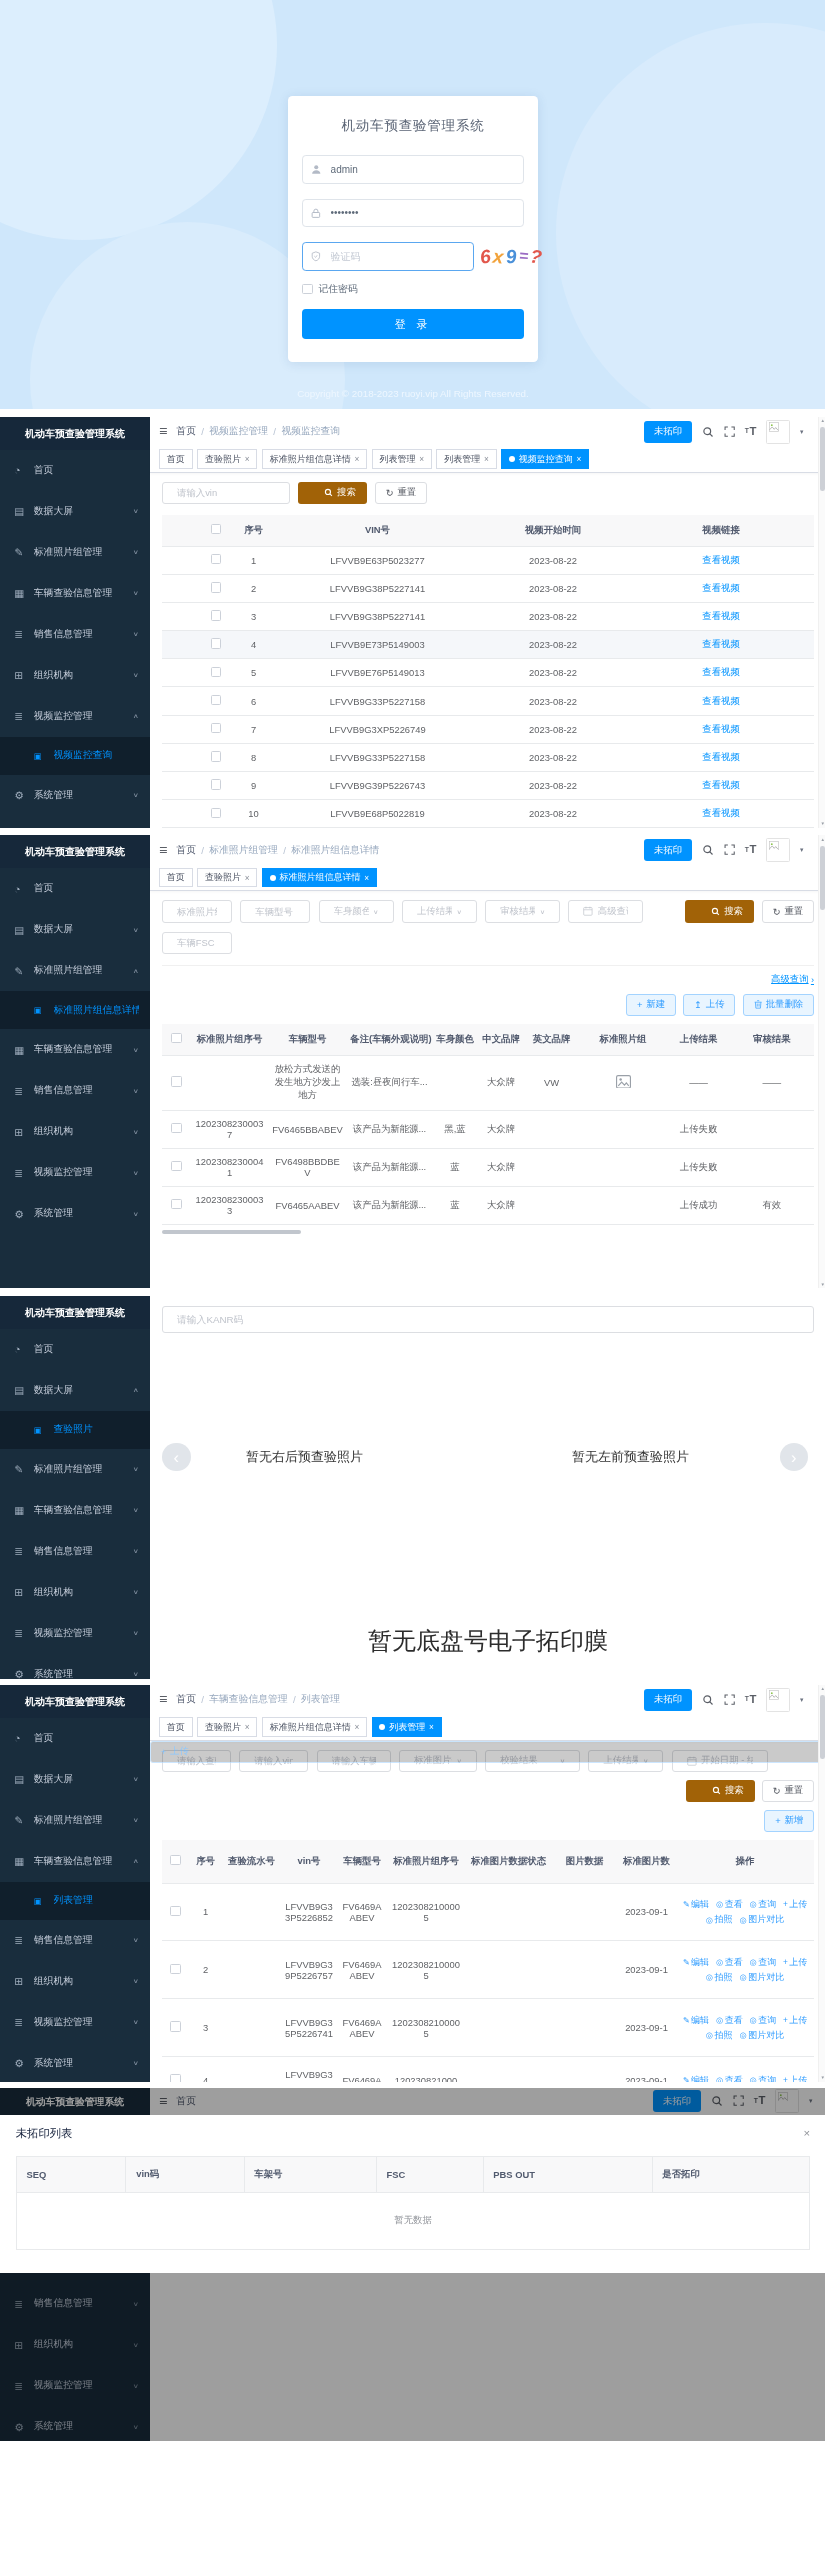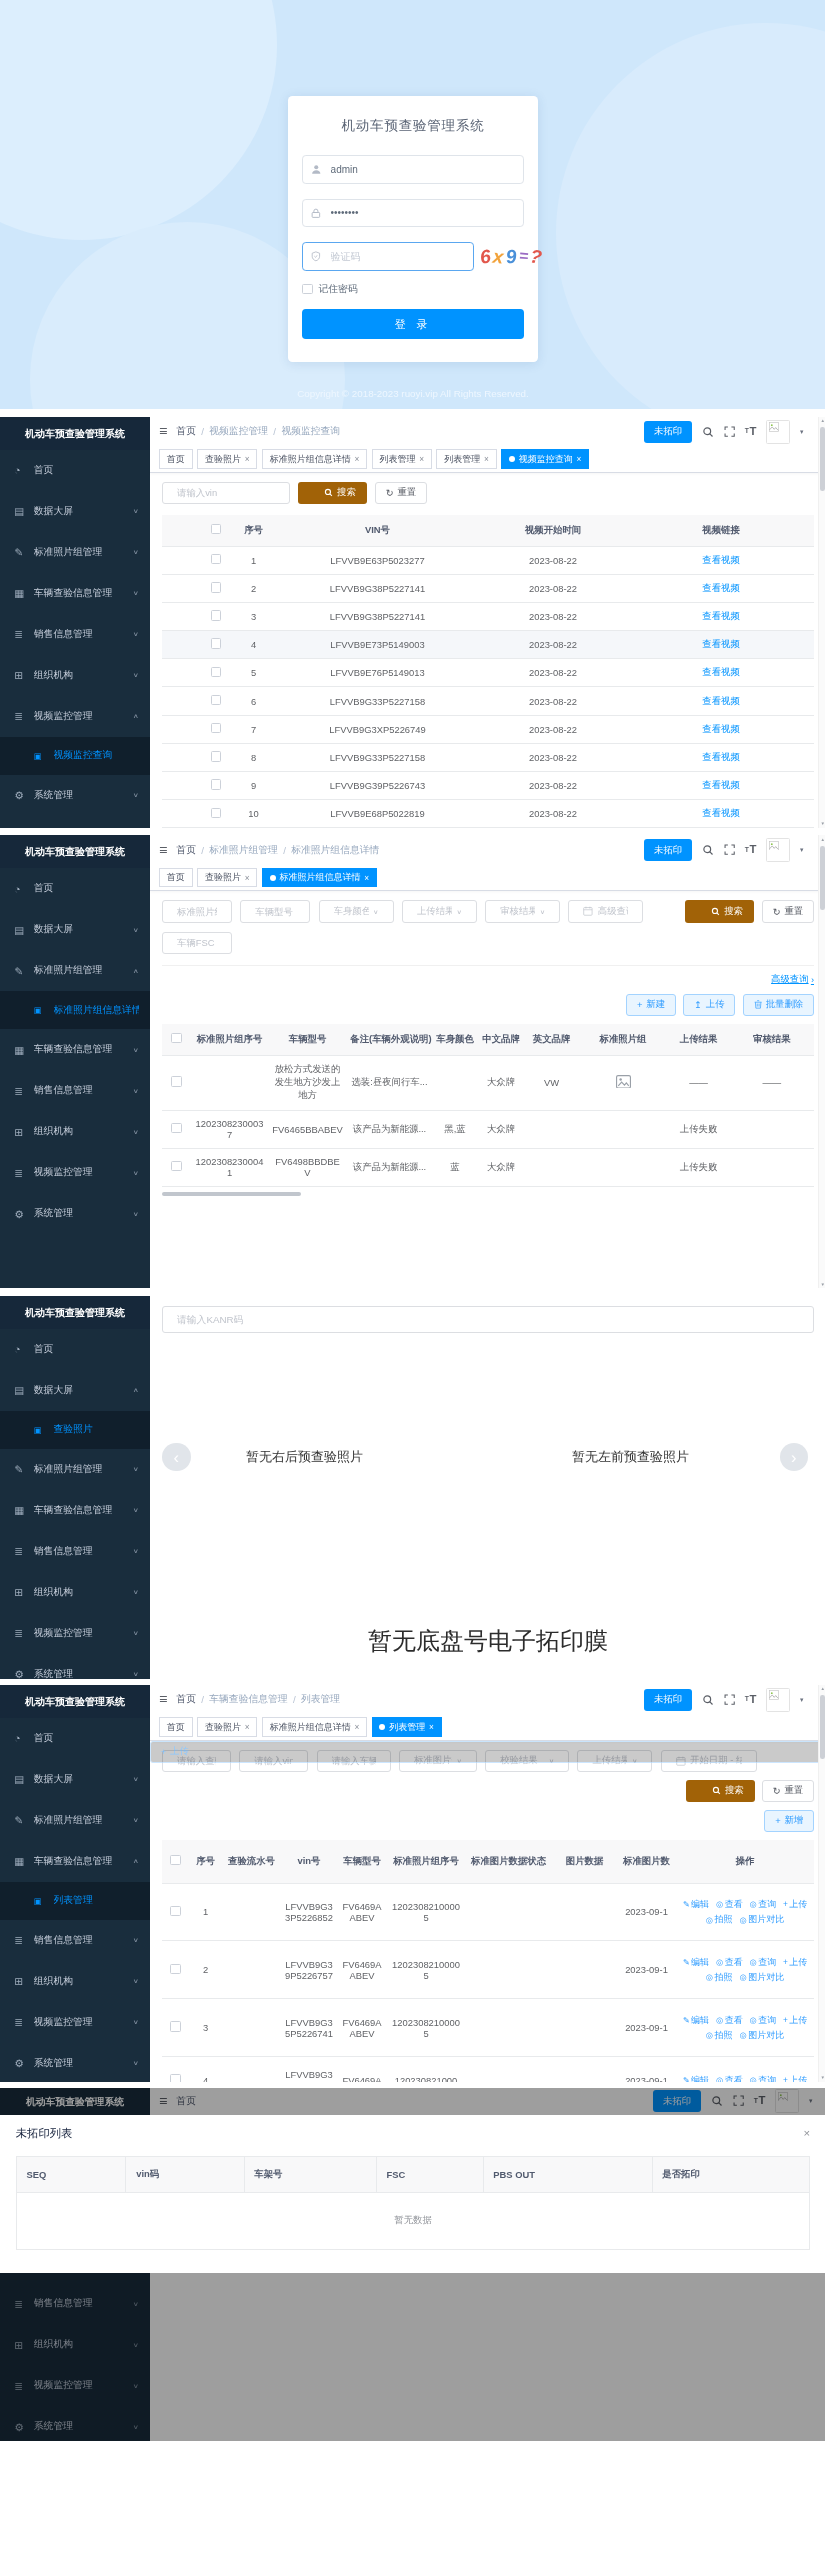--- a/index.html
+++ b/index.html
@@ -649,20 +649,32 @@
               <td>12023082300041</td>
               <td>FV6498BBDBEV</td>
               <td>该产品为新能源...</td>
               <td>蓝</td>
               <td>大众牌</td>
               <td></td>
               <td></td>
               <td>上传失败</td>
               <td></td>
             </tr>
+            <tr>
+              <td><span class="cb"></span></td>
+              <td>12023082300033</td>
+              <td>FV6465AABEV</td>
+              <td>该产品为新能源...</td>
+              <td>蓝</td>
+              <td>大众牌</td>
+              <td></td>
+              <td></td>
+              <td>上传成功</td>
+              <td>有效</td>
+            </tr>
           </tbody>
         </table>
         <div class="hscroll">
             <span class="hthumb"></span>
           </div>
       </div>
     </div>
     <div class="vscroll">
         <span class="varr up">▲</span>
         <span class="vthumb"></span>
@@ -835,21 +847,21 @@
       </div>
       <div class="content">
         <div class="filters">
           <input class="inp" style="width: 69px;" placeholder="请输入查验">
           <input class="inp" style="width: 69px;" placeholder="请输入vin号">
           <input class="inp" style="width: 74px;" placeholder="请输入车辆">
           <div class="inp selbox" style="width:78px">
               <span class="ph">标准图片数</span>
               <span class="sc">∨</span>
             </div>
-          <div class="inp selbox" style="width:84px">
+          <div class="inp selbox" style="width:95px">
               <span class="ph">校验结果</span>
               <span class="sc">∨</span>
             </div>
           <div class="inp selbox" style="width:75px">
               <span class="ph">上传结果</span>
               <span class="sc">∨</span>
             </div>
           <div class="inp datebox" style="width:96px">
               <span>
                 <svg width="9.8" height="9.8" viewBox="0 0 14 14" fill="none" stroke="#c0c4cc">

